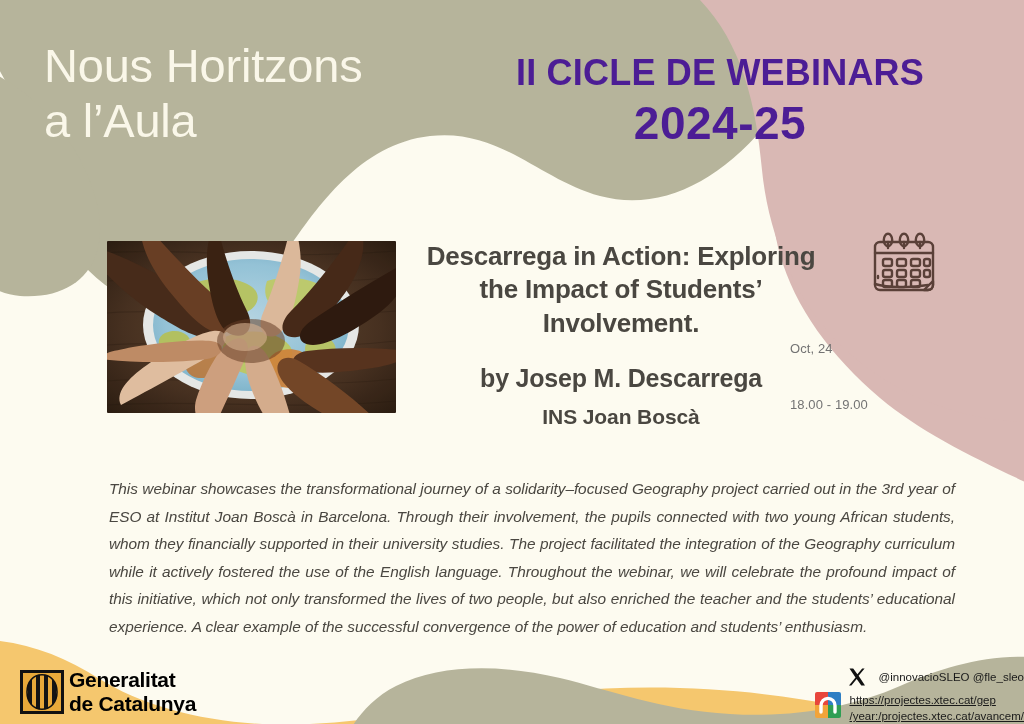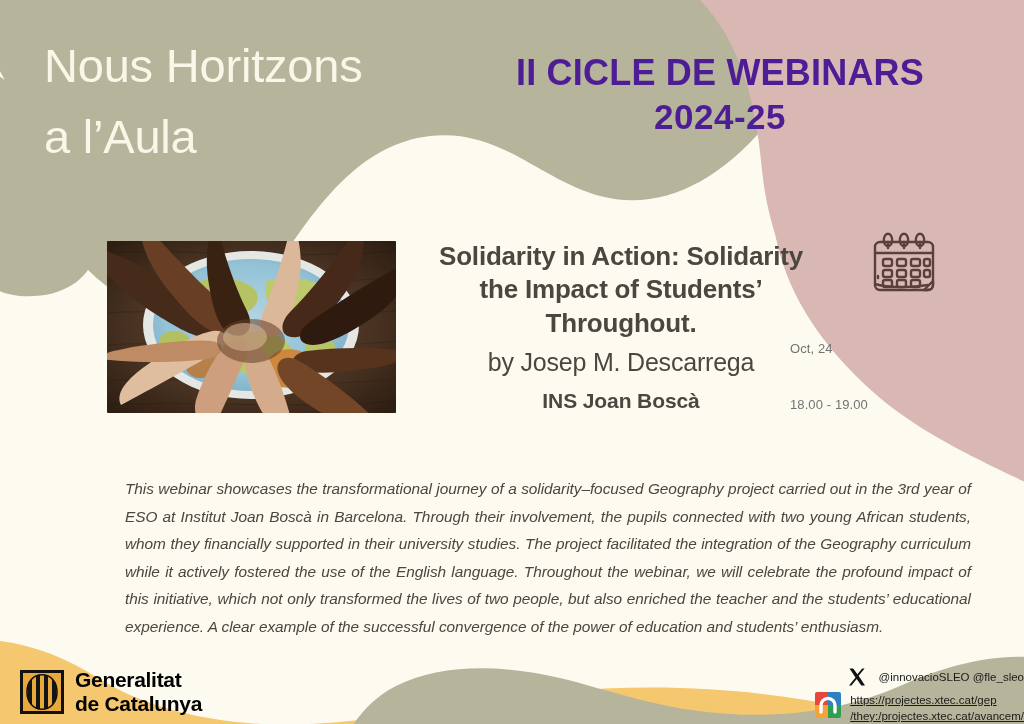--- a/index.html
+++ b/index.html
@@ -11,63 +11,63 @@
   }
   .poster{position:absolute;inset:0;width:1024px;height:724px;overflow:hidden;background:#FDFBF0;}
   .bg-svg{position:absolute;left:0;top:0;width:1024px;height:724px;}
 
   
   .brand-title{
     position:absolute;left:44px;top:38px;width:420px;
     color:#FAF7E9;font-size:47px;line-height:1.18;
     font-weight:400;letter-spacing:-0.2px;
   }
-  .brand-title .l2{display:block;margin-top:16px;}
+  .brand-title .l2{display:block;}
 
   .cycle-title{
     position:absolute;left:470px;top:50px;width:500px;
     text-align:center;color:#4c1d95;
     font-size:36px;font-weight:700;line-height:1.25;letter-spacing:0.2px;
   }
-  .cycle-title .y{display:block;font-size:35px;letter-spacing:0.5px;}
+  .cycle-title .y{display:block;font-size:46px;letter-spacing:0.5px;}
 
   
   .photo-wrap{position:absolute;left:107px;top:241px;width:289px;height:172px;}
   .photo{width:289px;height:172px;display:block;border-radius:1px;}
   .photo-caption{
     position:absolute;left:107px;top:424px;width:300px;
     font-size:10.5px;color:#3B3A36;font-weight:500;letter-spacing:0.1px;
   }
 
   
   .talk{
     position:absolute;left:396px;top:240px;width:450px;text-align:center;
     color:#4A4741;
   }
   .talk-title{font-size:26px;font-weight:700;line-height:1.28;letter-spacing:-0.2px;}
-  .talk-speaker{font-size:25px;font-weight:400;line-height:1.3;margin-top:6px;letter-spacing:-0.2px;}
+  .talk-speaker{font-size:25px;font-weight:700;line-height:1.3;margin-top:22px;letter-spacing:-0.2px;}
   .talk-school{font-size:21px;font-weight:700;line-height:1.3;margin-top:9px;letter-spacing:-0.1px;}
 
   
   .cal-icon{position:absolute;left:866px;top:230px;width:76px;height:72px;}
   .date-block{
     position:absolute;left:790px;top:340px;width:175px;text-align:left;
     color:#737373;font-size:13px;font-weight:500;line-height:1.33;letter-spacing:0.1px;
   }
   .date-block .time{display:block;margin-top:39px;}
 
   
   .body-text{
-    position:absolute;left:125px;top:460px;width:846px;
+    position:absolute;left:109px;top:460px;width:846px;
     color:#4A4741;font-size:15.4px;line-height:1.78;
     font-style:italic;text-align:justify;letter-spacing:-0.05px;
   }
 
   
-  .gencat{position:absolute;left:20px;top:668px;display:flex;align-items:center;gap:11px;}
+  .gencat{position:absolute;left:20px;top:668px;display:flex;align-items:center;gap:5px;}
   .gencat-mark{width:44px;height:44px;display:block;}
   .gencat-text{
     color:#000;font-size:21px;font-weight:700;line-height:1.12;letter-spacing:-0.3px;
   }
   .gencat-text span{display:block;}
 
   
   .social{position:absolute;left:790px;top:664px;width:234px;}
   .social-row{display:flex;align-items:flex-start;gap:9px;margin-bottom:2px;justify-content:flex-end;}
   .social-row.second{align-items:flex-start;}
@@ -201,23 +201,23 @@
 
         <ellipse cx="144" cy="100" rx="34" ry="22" fill="#6B4128" opacity="0.55"></ellipse>
         <ellipse cx="138" cy="96" rx="22" ry="14" fill="#E3BC99" opacity="0.6"></ellipse>
         <rect x="0" y="0" width="289" height="172" fill="#000" opacity="0.05"></rect>
       </g>
     </svg>
   </div>
 
   <div class="talk">
     <div class="talk-title">
-      <div>Solidarity in Action: Solidarity</div>
+      <div>Descarrega in Action: Exploring</div>
       <div>the Impact of Students’</div>
-      <div>Throughout.</div>
+      <div>Involvement.</div>
     </div>
     <div class="talk-speaker">by Josep M. Descarrega</div>
     <div class="talk-school">INS Joan Boscà</div>
   </div>
 
   <svg class="cal-icon" viewBox="0 0 76 72">
     <g fill="none" stroke="#5A4038" stroke-width="2.4" stroke-linejoin="round" stroke-linecap="round">
       <rect x="9" y="12" width="58" height="48" rx="5"></rect>
       <path d="M9 23 H67"></path>
       <ellipse cx="22" cy="10" rx="4.2" ry="6.2"></ellipse>
@@ -286,18 +286,18 @@
     <div class="social-row second">
       <svg class="xtec-icon" viewBox="0 0 26 26">
         <rect x="0" y="0" width="13" height="13" fill="#E8463C"></rect>
         <rect x="13" y="0" width="13" height="13" fill="#2E7FC4"></rect>
         <rect x="0" y="13" width="13" height="13" fill="#F2A43A"></rect>
         <rect x="13" y="13" width="13" height="13" fill="#2E9E53"></rect>
         <path d="M6 20 V13.5 C6 9.4 9.2 6.4 13 6.4 C16.8 6.4 20 9.4 20 13.5 V20" fill="none" stroke="#FFFFFF" stroke-width="3.4" stroke-linecap="round"></path>
       </svg>
       <div class="links">
         <a href="#">https://projectes.xtec.cat/gep</a>
-        <a href="#">/they:/projectes.xtec.cat/avancem/</a>
+        <a href="#">/year:/projectes.xtec.cat/avancem/</a>
       </div>
     </div>
   </div>
 
 </div>
 
 </body></html>

